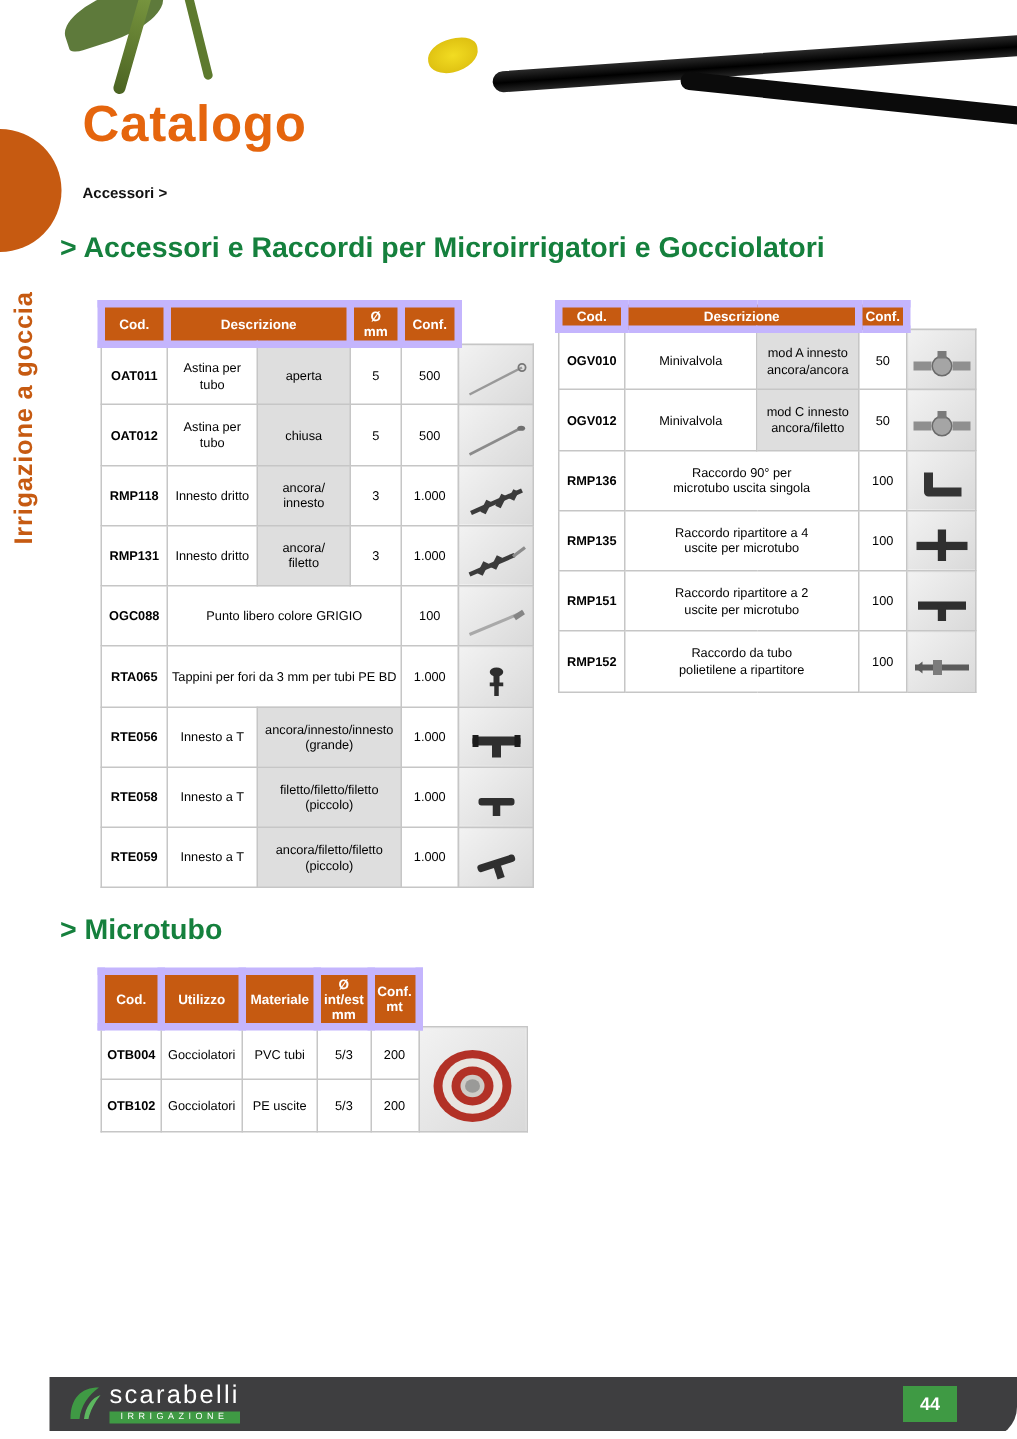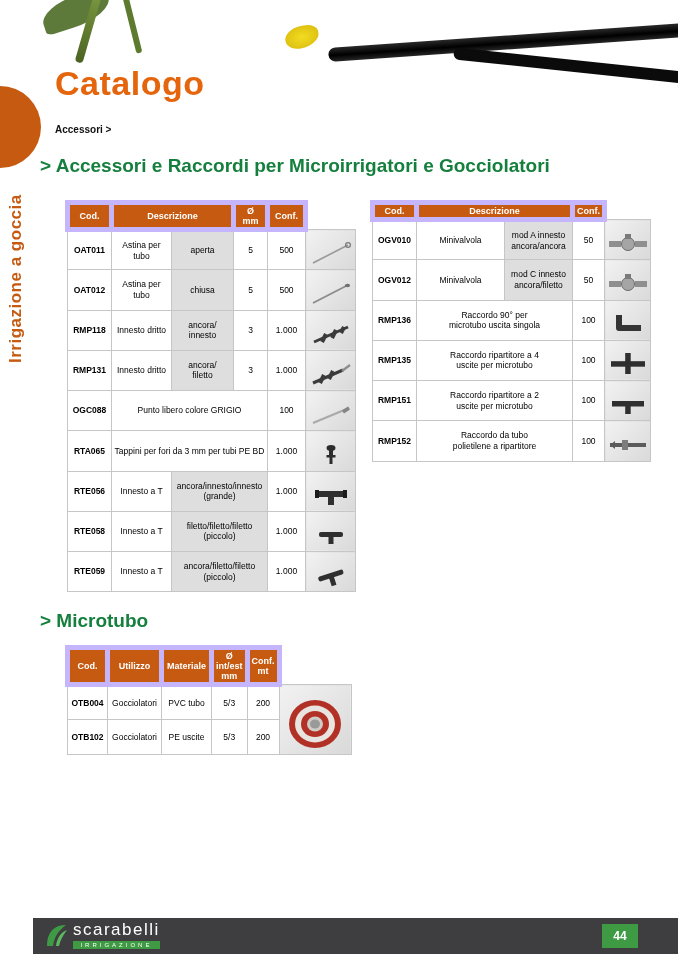--- a/index.html
+++ b/index.html
@@ -1,18 +1,18 @@
 <!DOCTYPE html>
 <html><head>
 <meta charset="utf-8">
 <style>
   * { margin:0; padding:0; box-sizing:border-box; }
   html,body { background:#fff; }
   body { font-family:"Liberation Sans", sans-serif; }
-  .page { position:relative; width:678px; height:959px; background:#fff; overflow:hidden; }
+  .page { position:relative; width:678px; height:959px; background:#fff; overflow:hidden;border-radius:21px; }
 
   
   .photo { position:absolute; left:33px; top:0; width:645px; height:105px; overflow:hidden;
     background:
       radial-gradient(70px 32px at 16% 35%, #4a4034 0%, rgba(0,0,0,0) 70%),
       radial-gradient(90px 45px at 55% 75%, #3d352a 0%, rgba(0,0,0,0) 70%),
       radial-gradient(60px 28px at 82% 45%, #46ureb 0%, rgba(0,0,0,0) 70%),
       radial-gradient(60px 28px at 80% 30%, #463b2e 0%, rgba(0,0,0,0) 70%),
       linear-gradient(100deg, #38322b, #231f19 50%, #171310);
   }
@@ -359,21 +359,21 @@
 mm</th>
         <th>Conf.
 mt</th>
         <th class="imgh"></th>
       </tr>
     </thead>
     <tbody>
       <tr>
         <td class="code">OTB004</td>
         <td>Gocciolatori</td>
-        <td>PVC tubo</td>
+        <td>PVC tubi</td>
         <td>5/3</td>
         <td>200</td>
         <td class="img" rowspan="2">
           <svg width="62" height="56" viewBox="0 0 62 56">
               <ellipse cx="31" cy="28" rx="26" ry="24" fill="#b23126"></ellipse>
               <ellipse cx="31" cy="28" rx="20" ry="18.5" fill="#e8e4df"></ellipse>
               <ellipse cx="31" cy="28" rx="14" ry="13" fill="#b23126"></ellipse>
               <ellipse cx="31" cy="28" rx="8" ry="7.5" fill="#cfccc7"></ellipse>
               <ellipse cx="31" cy="28" rx="5" ry="4.5" fill="#9a9a98"></ellipse>
             </svg>

